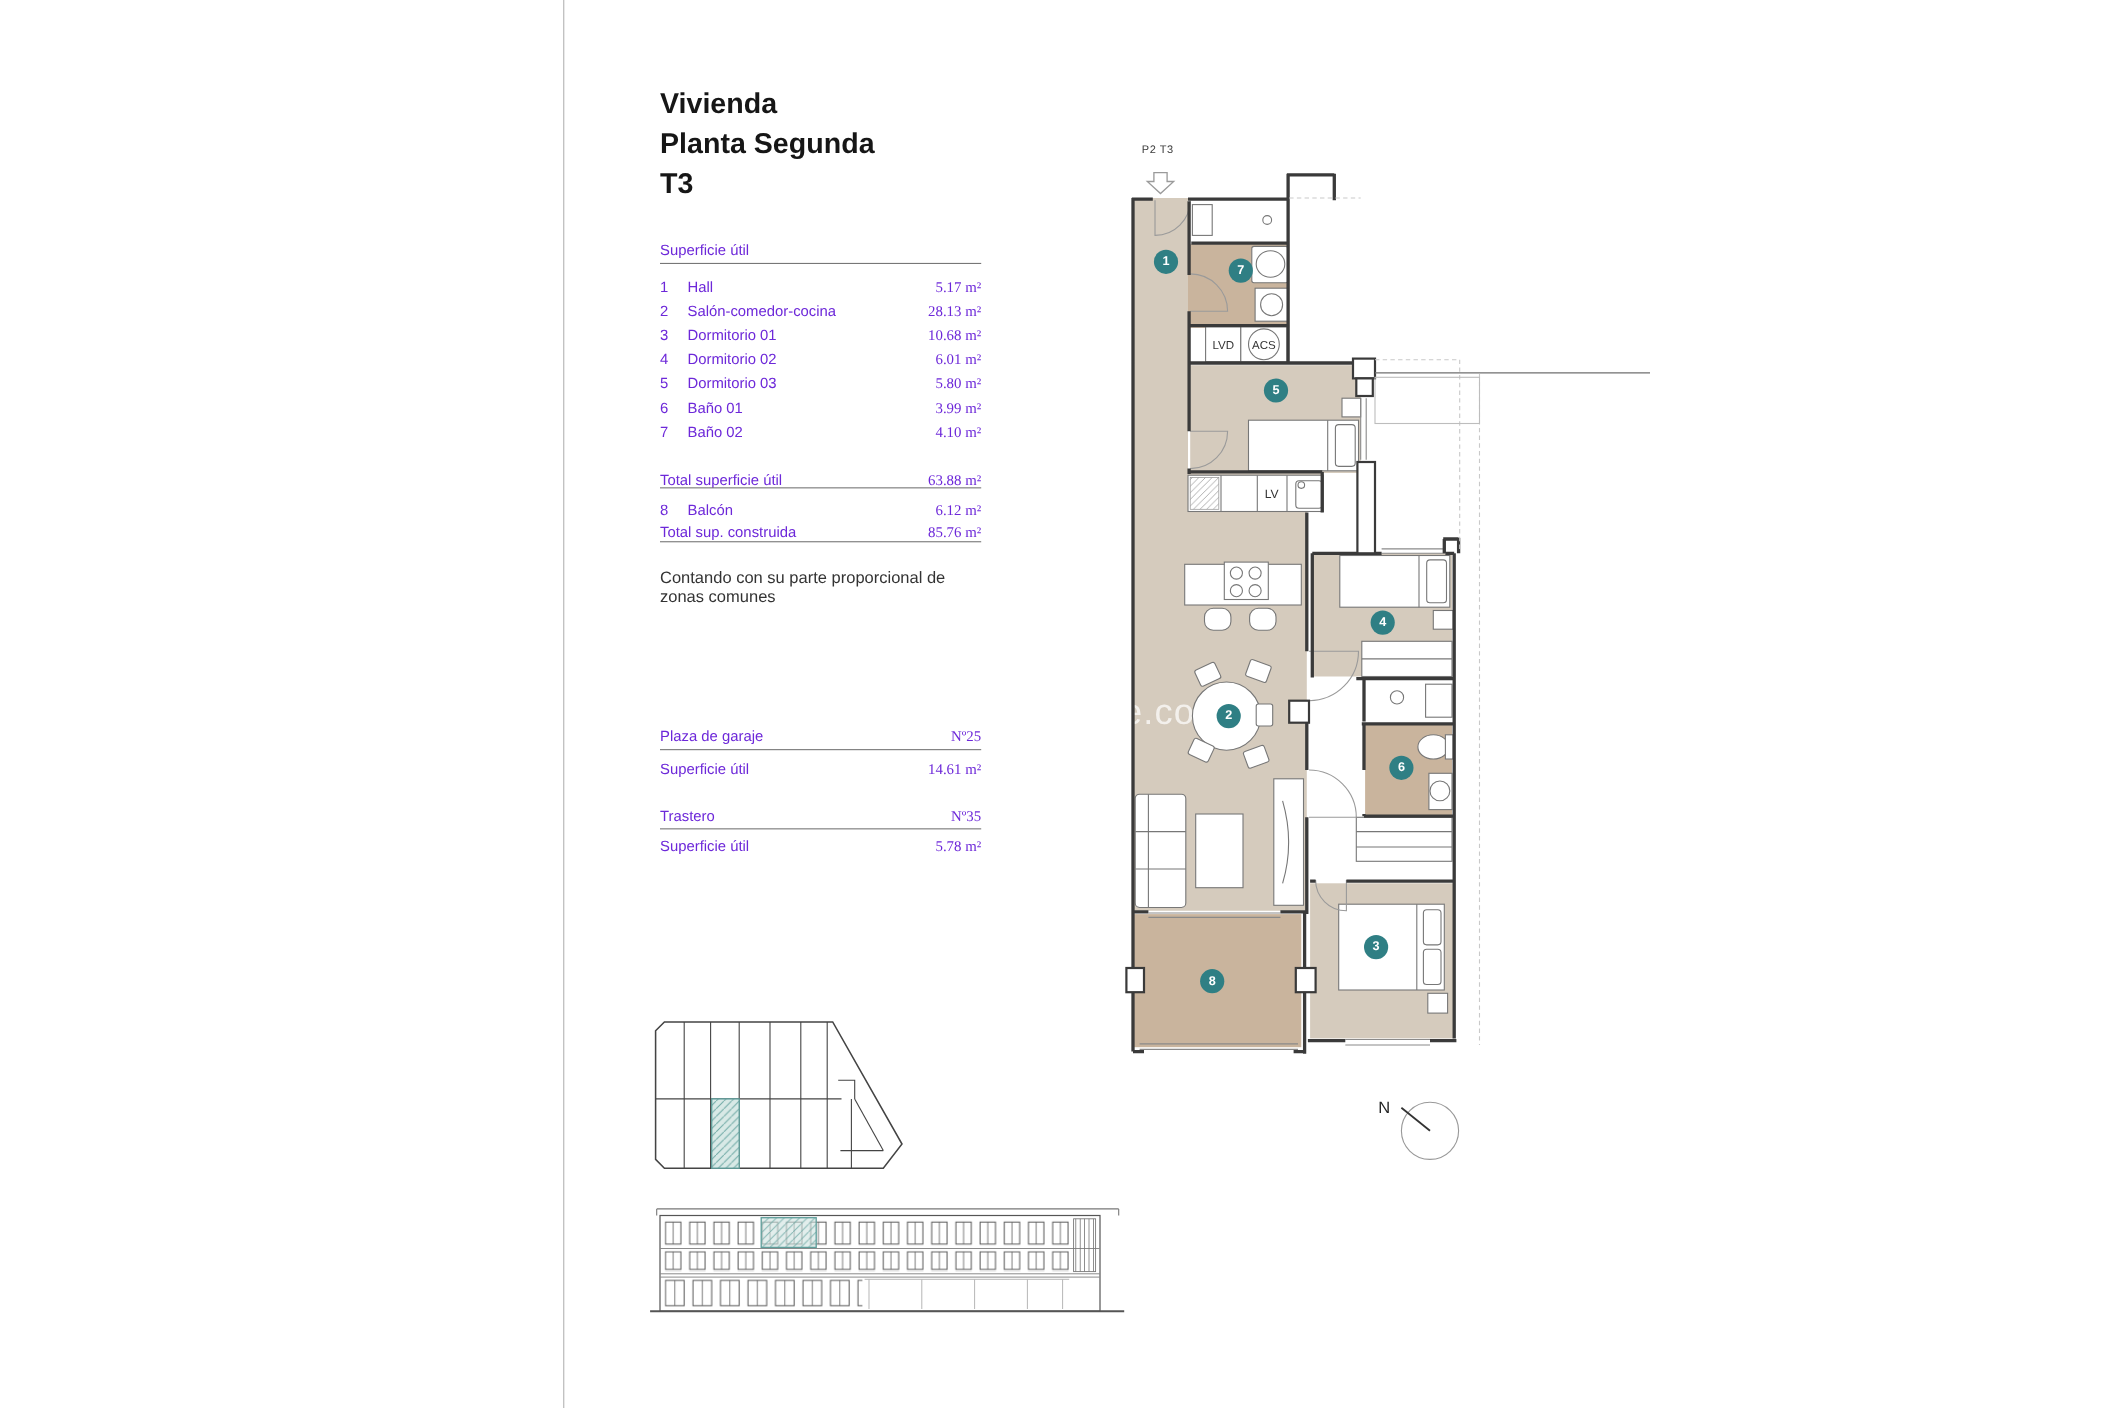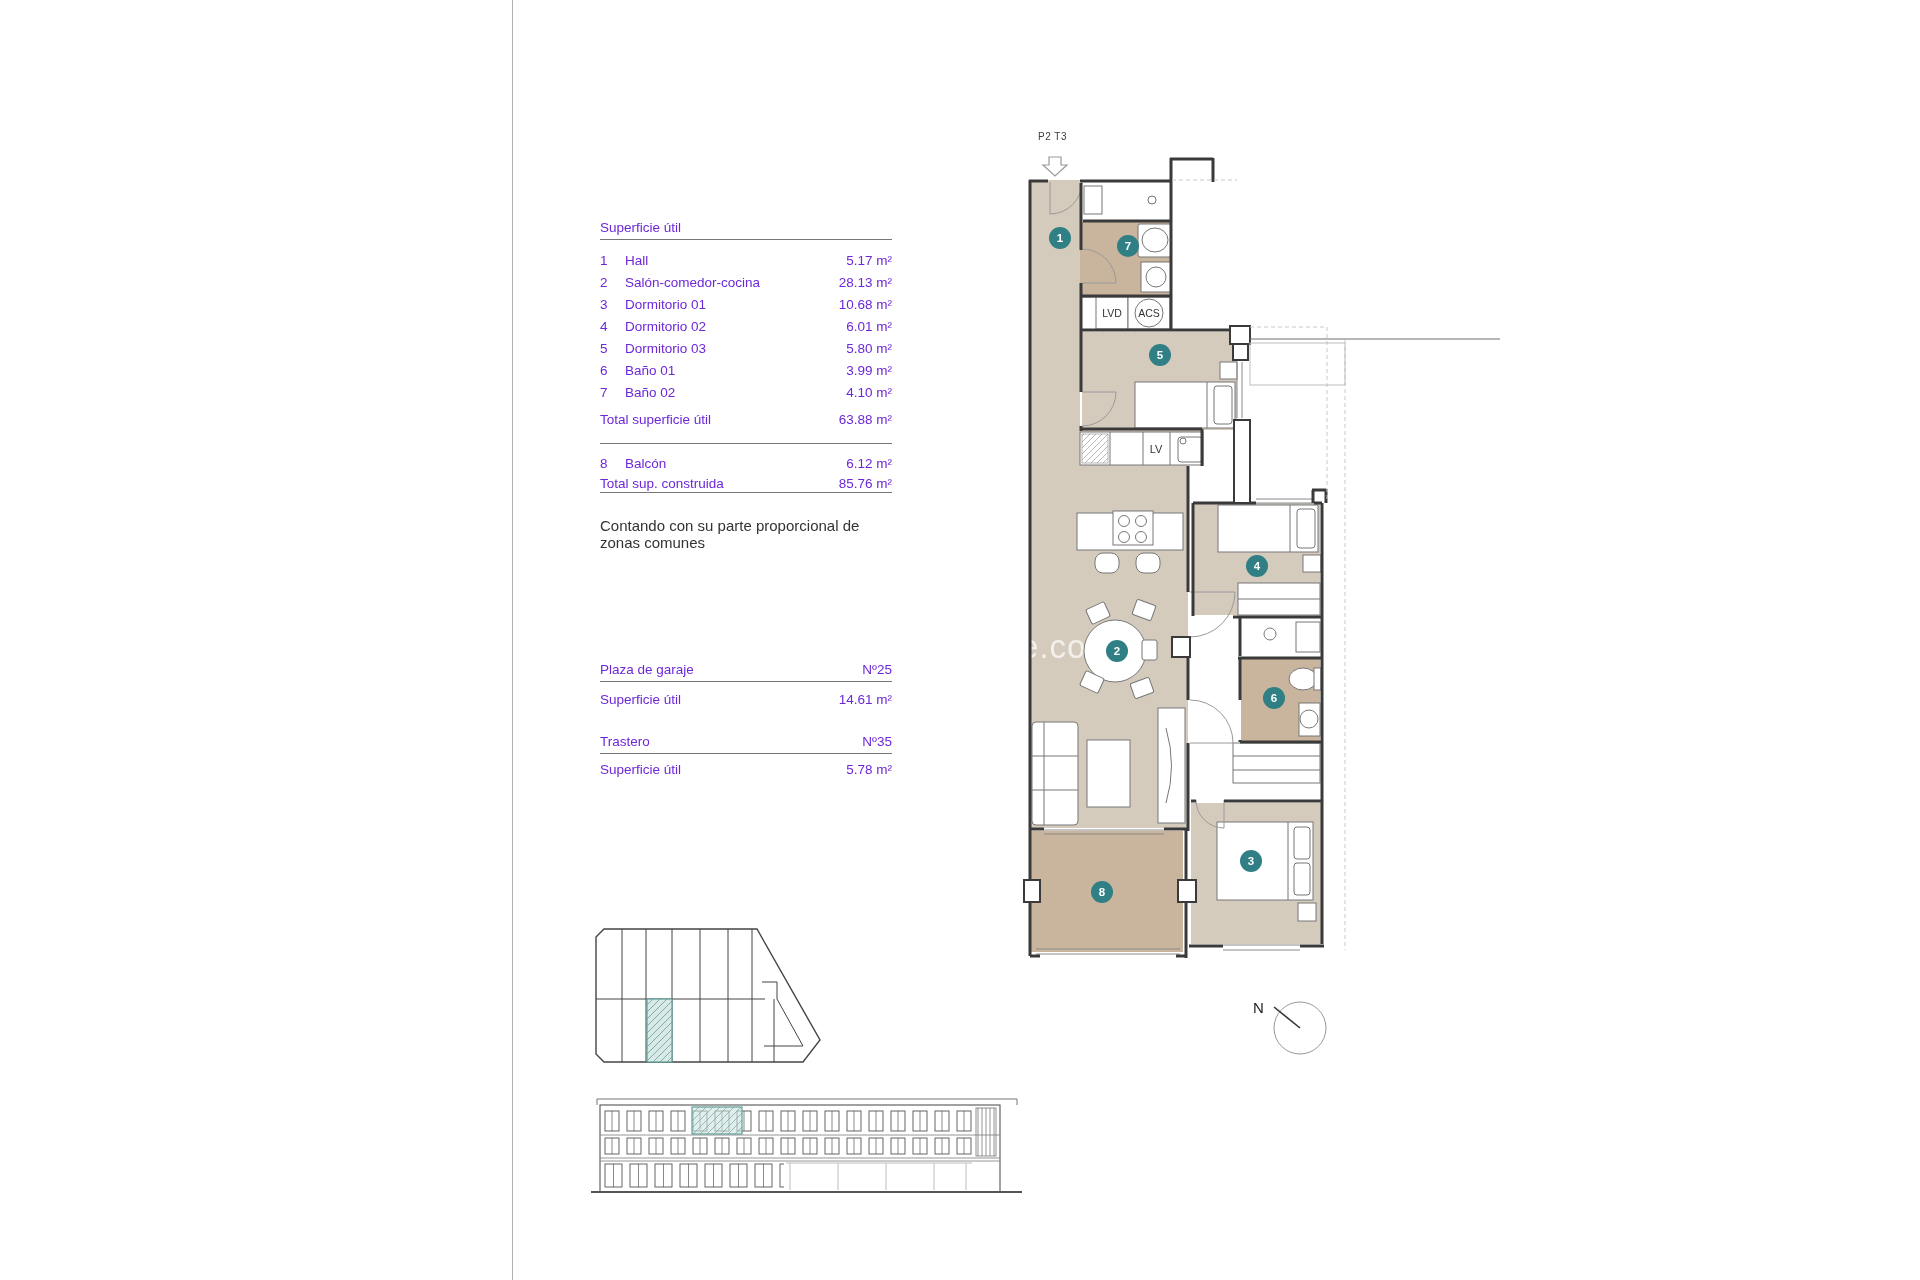--- a/index.html
+++ b/index.html
@@ -10,21 +10,21 @@
     --wall:#3a3a3a;
   }
   html,body{margin:0;padding:0;background:#fff;}
   .page{position:relative;width:1920px;height:1280px;background:#fff;overflow:hidden;
         font-family:"Liberation Sans", sans-serif;color:#222;}
   .pageborder{position:absolute;left:512px;top:0;width:1px;height:1280px;background:#b3b3b3;}
   .title{position:absolute;left:600px;top:76px;font-size:26px;line-height:36px;font-weight:700;color:#161616;}
   .trow{position:absolute;left:600px;width:292px;display:flex;font-size:13.5px;line-height:16px;color:#6d28d9;}
   .trow .num{width:25px;flex:none;}
   .trow .lbl{flex:1;}
-  .trow .val{flex:none;}
+  .trow .val{flex:none;font-family:Liberation Serif, serif;}
   .uline{position:absolute;left:600px;width:292px;height:1px;background:#777;}
   .note{position:absolute;left:600px;width:300px;font-size:15px;color:#333;}
   .planlabel{position:absolute;left:1038px;top:131px;font-size:10px;letter-spacing:.5px;color:#3c3c3c;}
   .badge{position:absolute;width:22px;height:22px;border-radius:50%;background:var(--accent);
          color:#fff;font-size:11.5px;font-weight:700;display:flex;align-items:center;justify-content:center;
          transform:translate(-50%,-50%);}
   .north{position:absolute;left:1253px;top:999px;font-size:15px;color:#222;}
   svg.drawings{position:absolute;left:0;top:0;}
   
   .fill-l{fill:var(--tan_light);}
@@ -45,20 +45,25 @@
   .storeline{stroke:#b5b5b5;stroke-width:.9;fill:none;}
   .svgtxt{font-family:"Liberation Sans",sans-serif;fill:#333;}
   .wm{font-family:"Liberation Sans",sans-serif;fill:#ffffff;opacity:.72;letter-spacing:1px;}
 </style>
 </head>
 <body>
 
 <div class="page">
   <div class="pageborder"></div>
 
+  <div class="title">
+    <div>Vivienda</div>
+    <div>Planta Segunda</div>
+    <div>T3</div>
+  </div>
 
   <div class="trow" style="top:220px;">
     <span class="lbl">Superficie útil</span>
   </div>
   <div class="uline" style="top:239px;"></div>
 
   <div class="trow" style="top:253px;">
     <span class="num">1</span>
     <span class="lbl">Hall</span>
     <span class="val">5.17 m²</span>
@@ -87,21 +92,21 @@
     <span class="num">6</span>
     <span class="lbl">Baño 01</span>
     <span class="val">3.99 m²</span>
   </div>
   <div class="trow" style="top:385px;">
     <span class="num">7</span>
     <span class="lbl">Baño 02</span>
     <span class="val">4.10 m²</span>
   </div>
 
-  <div class="trow" style="top:412px;">
+  <div class="trow" style="top:429px;">
     <span class="lbl">Total superficie útil</span>
     <span class="val">63.88 m²</span>
   </div>
   <div class="uline" style="top:443px;"></div>
 
   <div class="trow" style="top:456px;">
     <span class="num">8</span>
     <span class="lbl">Balcón</span>
     <span class="val">6.12 m²</span>
   </div>

